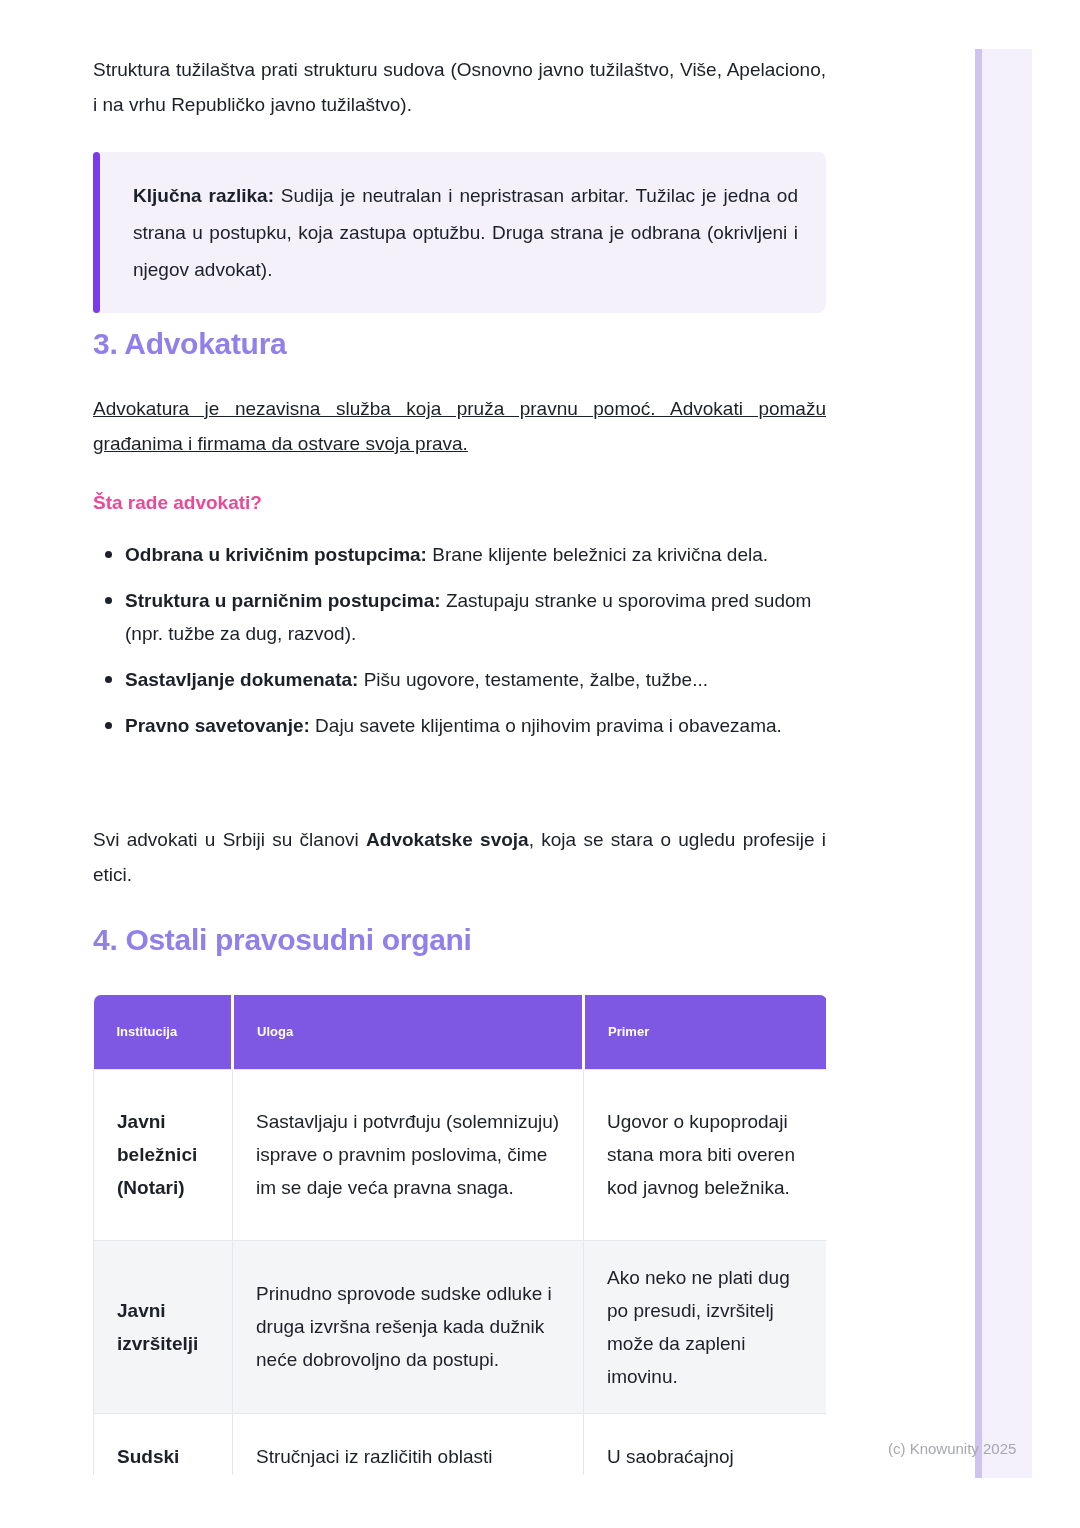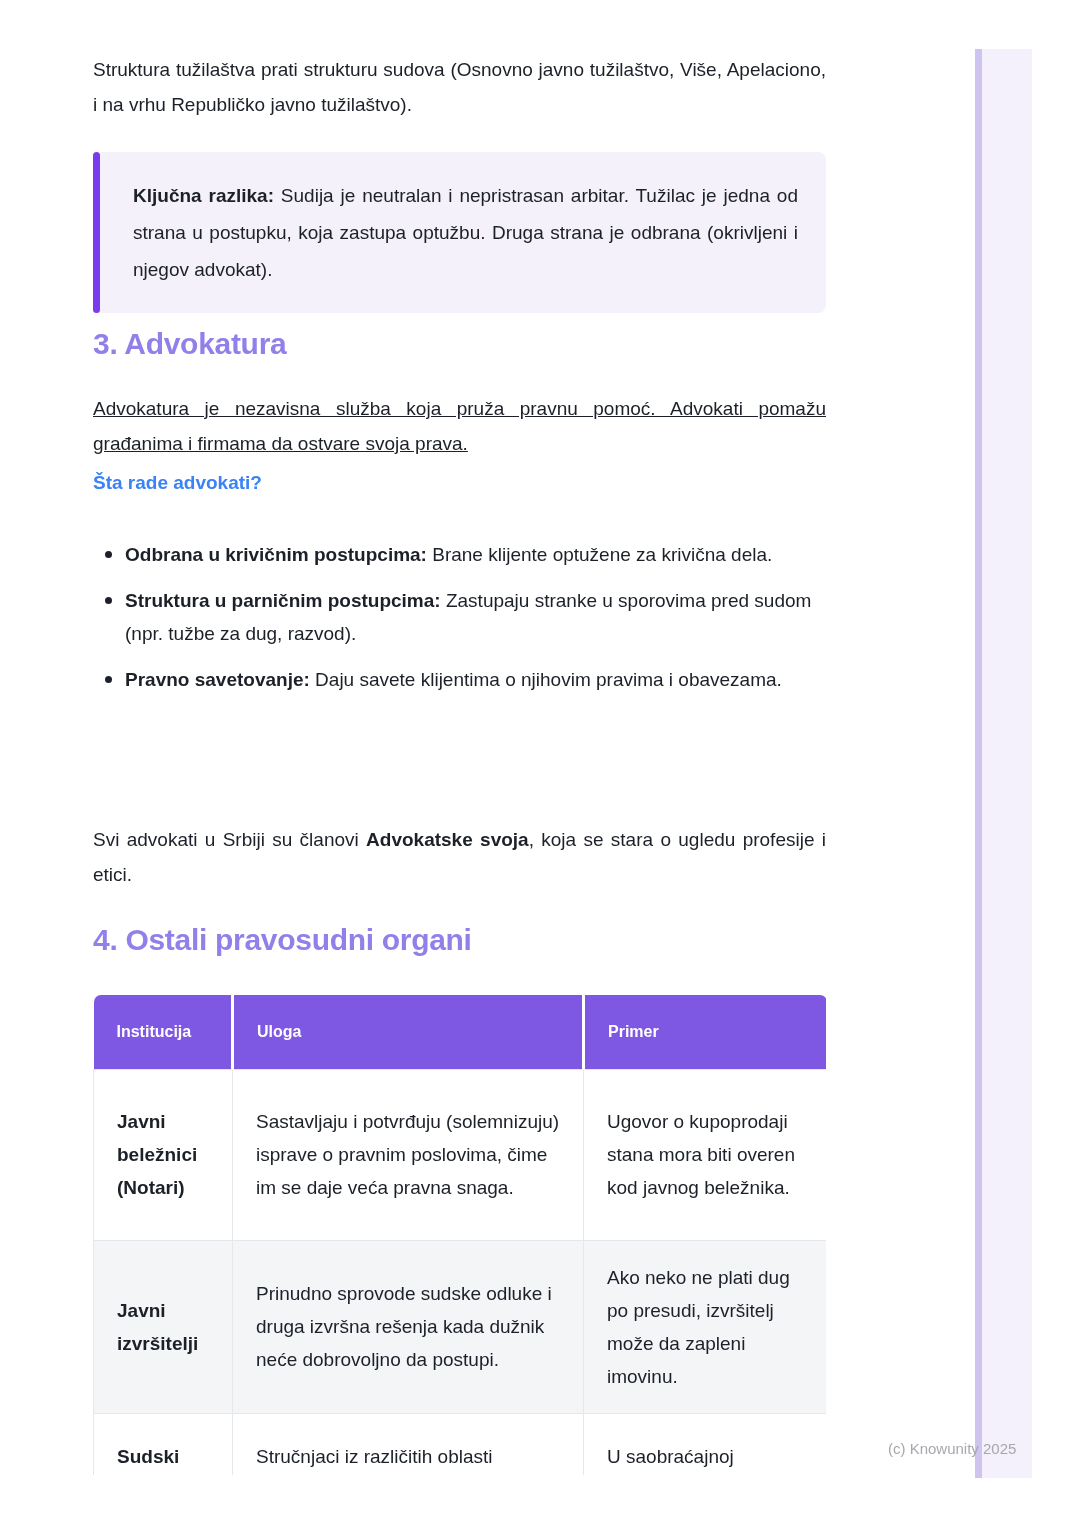--- a/index.html
+++ b/index.html
@@ -34,42 +34,42 @@
   .callout-text { font-size:19px; line-height:37px; text-align:justify; }
 
   .h-purple {
     position:absolute; left:0;
     font-size:30px; font-weight:bold; color:#9180ea; letter-spacing:-0.3px;
   }
   .h3 { top:327px; }
   .h4 { top:923px; }
 
   .subhead {
-    position:absolute; left:0; top:472px;
-    font-size:19px; font-weight:bold; color:#3b82f6;
+    position:absolute; left:0; top:492px;
+    font-size:19px; font-weight:bold; color:#ec4899;
   }
 
   .bullets { position:absolute; left:0; top:538px; width:733px; list-style:none; }
   .bullets li {
     position:relative; padding-left:32px; margin-bottom:13px;
     font-size:19px; line-height:33px;
   }
   .bullets li .dot {
     position:absolute; left:12px; top:13px;
     width:7px; height:7px; border-radius:50%; background:#1c2028;
   }
 
   .table-wrap {
     position:absolute; left:0; top:995px; width:733px; height:480px;
     overflow:hidden;
   }
   table { border-collapse:collapse; table-layout:fixed; width:733px; }
   col.c1 { width:139px; } col.c2 { width:351px; } col.c3 { width:243px; }
   th {
-    background:#7e57e2; color:#ffffff; font-size:16px; font-weight:bold;
+    background:#7e57e2; color:#ffffff; font-size:13px; font-weight:bold;
     text-align:left; height:74px; padding:0 23px; vertical-align:middle;
   }
   th + th { border-left:3px solid #ffffff; }
   th:first-child { border-top-left-radius:7px; }
   th:last-child { border-top-right-radius:7px; }
   td {
     border:1px solid #e4e7eb; font-size:19px; line-height:33px;
     padding:20px 23px; vertical-align:middle; background:#ffffff;
   }
   tr.row-alt td { background:#f3f5f7; }
@@ -99,22 +99,23 @@
     <div class="callout-text"><span class="bold">Ključna razlika:</span><span> Sudija je neutralan i nepristrasan arbitar. Tužilac je jedna od strana u postupku, koja zastupa optužbu. Druga strana je odbrana (okrivljeni i njegov advokat).</span></div>
   </div>
 
   <h2 class="h-purple h3">3. Advokatura</h2>
 
   <p class="para p2">Advokatura je nezavisna služba koja pruža pravnu pomoć. Advokati pomažu građanima i firmama da ostvare svoja prava.</p>
 
   <div class="subhead">Šta rade advokati?</div>
 
   <ul class="bullets">
-    <li><span class="dot"></span><span class="bold">Odbrana u krivičnim postupcima:</span><span> Brane klijente optužene za krivična dela.</span></li>
+    <li><span class="dot"></span><span class="bold">Odbrana u krivičnim postupcima:</span><span> Brane klijente beležnici za krivična dela.</span></li>
     <li><span class="dot"></span><span class="bold">Struktura u parničnim postupcima:</span><span> Zastupaju stranke u sporovima pred sudom (npr. tužbe za dug, razvod).</span></li>
+    <li><span class="dot"></span><span class="bold">Sastavljanje dokumenata:</span><span> Pišu ugovore, testamente, žalbe, tužbe...</span></li>
     <li><span class="dot"></span><span class="bold">Pravno savetovanje:</span><span> Daju savete klijentima o njihovim pravima i obavezama.</span></li>
   </ul>
 
   <p class="para p3"><span>Svi advokati u Srbiji su članovi </span><span class="bold">Advokatske svoja</span><span>, koja se stara o ugledu profesije i etici.</span></p>
 
   <h2 class="h-purple h4">4. Ostali pravosudni organi</h2>
 
   <div class="table-wrap">
     <table>
       <colgroup>

